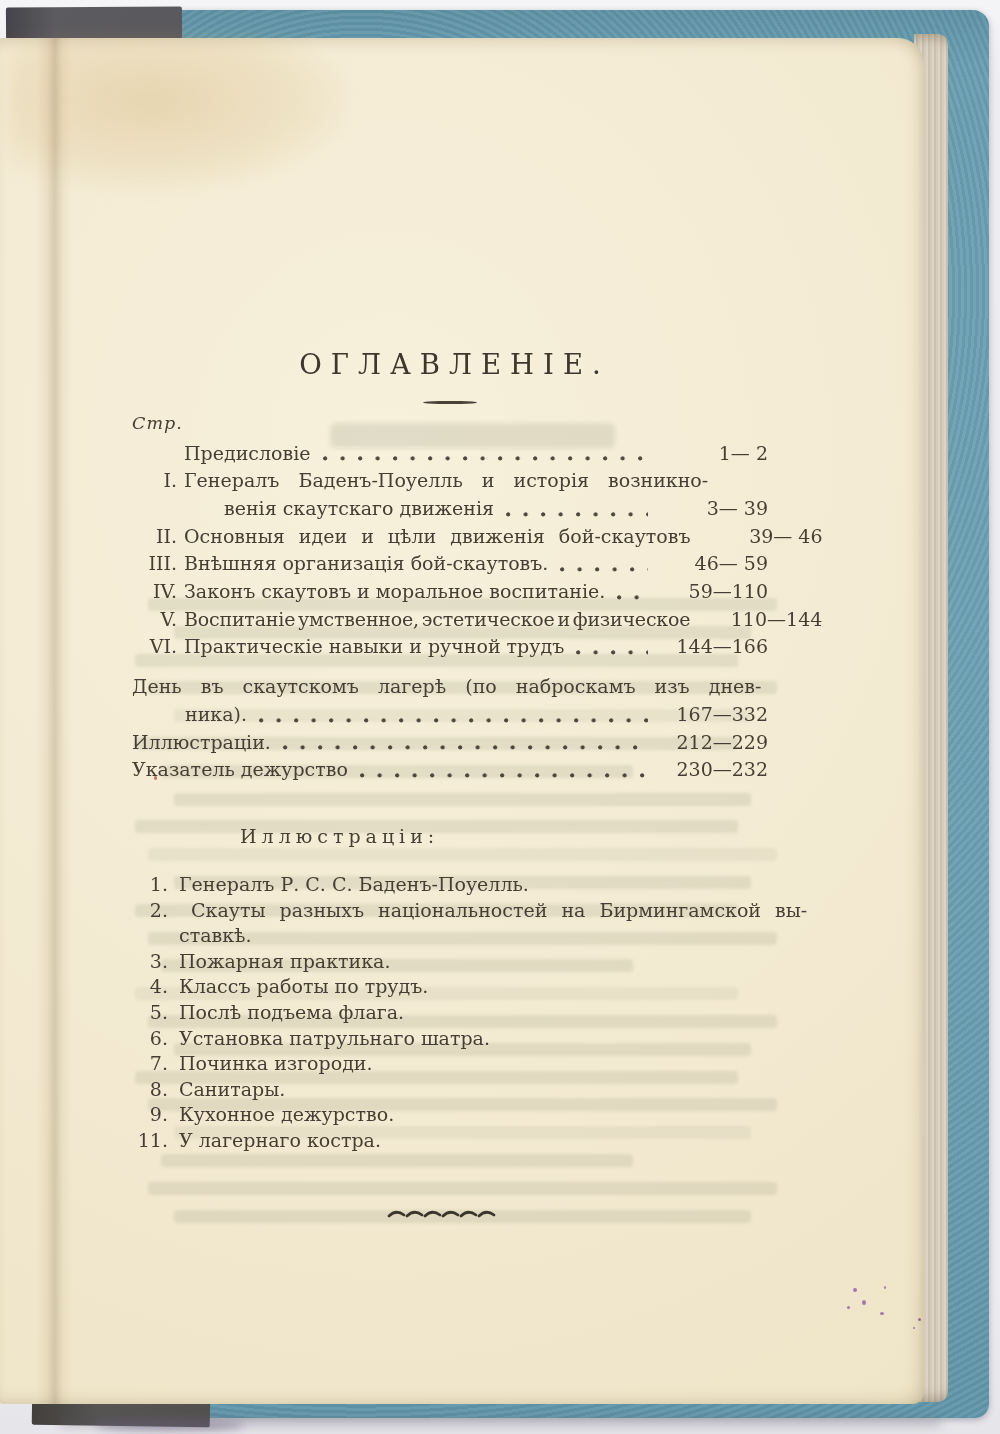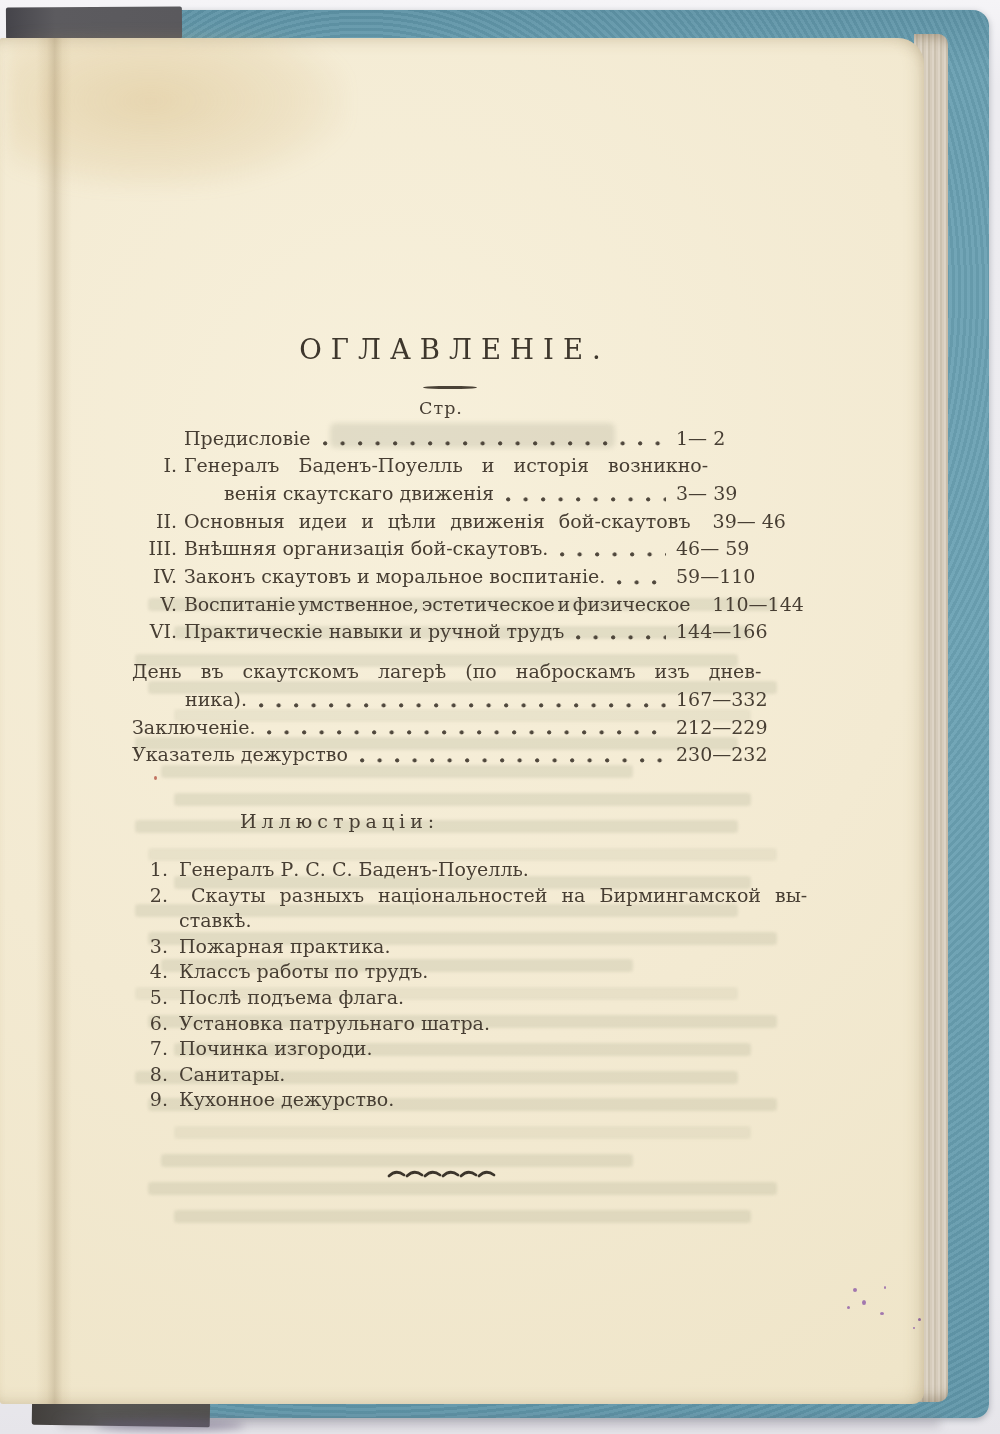--- a/index.html
+++ b/index.html
@@ -46,38 +46,38 @@
   .bleed{position:absolute; left:135px; top:560px; width:655px; z-index:1;}
   .bt{height:13px; margin-bottom:14.8px; background:rgba(128,136,106,.16); border-radius:4px; filter:blur(1.6px);}
   .bt:nth-child(3n+1){width:96%; margin-left:2%;}
   .bt:nth-child(3n+2){width:88%; margin-left:6%;}
   .bt:nth-child(3n){width:92%;}
   .bt:nth-child(5n){opacity:.65;}
   .bt:nth-child(7n){width:72%; margin-left:4%;}
   .bt-mirror-title{position:absolute; left:330px; top:385px; width:285px; height:25px;
     background:rgba(152,152,126,.22); filter:blur(2.6px); border-radius:6px; z-index:1;}
   
-  .content{position:absolute; left:132px; top:295px; width:636px; z-index:2;
+  .content{position:absolute; left:132px; top:310px; width:636px; z-index:2;
     color:#473E33; font-size:19px;}
   .title{margin:0; text-align:center; font-size:27.5px; font-weight:normal;
     letter-spacing:9px; text-indent:9px; color:#3E372D;}
   .rule{width:54px; height:2.5px; background:#4A4236; margin:21px auto 0; border-radius:50%/100%;}
-  .col-head{text-align:center; font-size:17.5px; letter-spacing:1px; margin:9px 18px 0 0;}
+  .col-head{text-align:left; font-style:italic; font-size:17.5px; letter-spacing:1px; margin:9px 18px 0 0;}
   .toc{margin-top:7px; line-height:27.7px;}
   .sections{margin-top:12px; line-height:27.7px;}
   .trow{display:flex; white-space:nowrap;}
   .num{flex:none; width:45px; text-align:right; padding-right:7px;}
   .lbl{flex:none;}
   .c1{padding-left:92px;}
   .c2{padding-left:53px;}
   .leader{flex:1 1 0; min-width:0; height:5px; align-self:flex-end; margin:0 10px 6px 12px;
     background-image:radial-gradient(circle at 2.2px 2.4px, rgba(62,54,44,.9) 1.7px, transparent 2.4px);
     background-size:17.5px 5px; background-repeat:repeat-x;}
   .leader.none{background:none;}
-  .pgs{flex:none; width:92px; text-align:left; white-space:pre; margin-left:0;}
+  .pgs{flex:none; width:92px; text-align:right; white-space:pre; margin-left:18px;}
   .ws14{word-spacing:13px;}
   .ws10{word-spacing:8px;}
   .ws8{word-spacing:8px;margin-left:12px;}
   .tight{word-spacing:-3px; letter-spacing:-.2px;}
   .ill-header{margin-top:41px; letter-spacing:5px; padding-left:108px;}
   .ill{margin-top:25px; line-height:25.6px;}
   .irow{display:flex; white-space:nowrap;}
   .inum{flex:none; width:36px; text-align:right; padding-right:11px;}
   .ic{padding-left:47px;}
   .tailpiece{margin-top:49px; text-align:center; padding-right:14px;}
@@ -194,21 +194,21 @@
       <div class="sections">
         <div class="trow">
           <span class="lbl ws14">День въ скаутскомъ лагерѣ (по наброскамъ изъ днев-</span>
         </div>
         <div class="trow c2">
           <span class="lbl">ника).</span>
           <span class="leader"></span>
           <span class="pgs">167—332</span>
         </div>
         <div class="trow">
-          <span class="lbl">Заключеніе.</span>
+          <span class="lbl">Иллюстраціи.</span>
           <span class="leader"></span>
           <span class="pgs">212—229</span>
         </div>
         <div class="trow">
           <span class="lbl">Указатель дежурство</span>
           <span class="leader"></span>
           <span class="pgs">230—232</span>
         </div>
       </div>
 
@@ -246,20 +246,24 @@
           <span class="inum">7.</span>
           <span class="ilbl">Починка изгороди.</span>
         </div>
         <div class="irow">
           <span class="inum">8.</span>
           <span class="ilbl">Санитары.</span>
         </div>
         <div class="irow">
           <span class="inum">9.</span>
           <span class="ilbl">Кухонное дежурство.</span>
+        </div>
+        <div class="irow">
+          <span class="inum">11.</span>
+          <span class="ilbl">У лагернаго костра.</span>
         </div>
       </div>
 
       <div class="tailpiece">
         <svg width="112" height="13" viewBox="0 0 112 13" xmlns="http://www.w3.org/2000/svg">
           <path d="M2 9 q7 -7 15 -1 M20 9 q7 -7 15 -1 M38 9 q7 -7 15 -1 M56 9 q7 -7 15 -1 M74 9 q7 -7 15 -1 M92 9 q7 -7 15 -1" fill="none" stroke="#3C352B" stroke-width="2.8" stroke-linecap="round"></path>
         </svg>
       </div>
     </div>
   </div>

